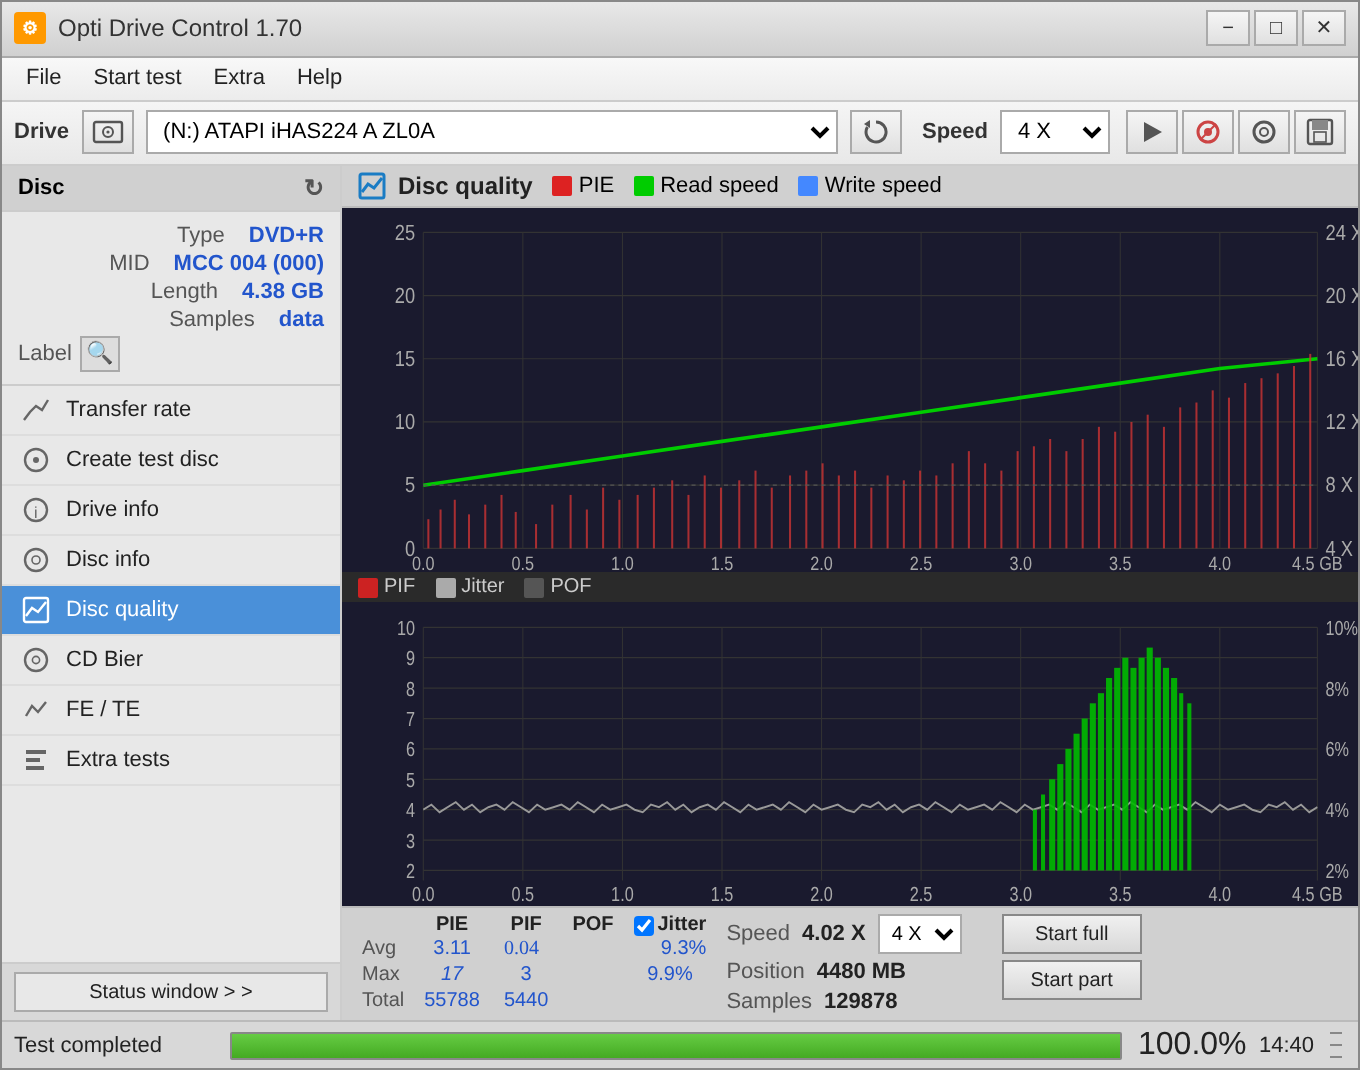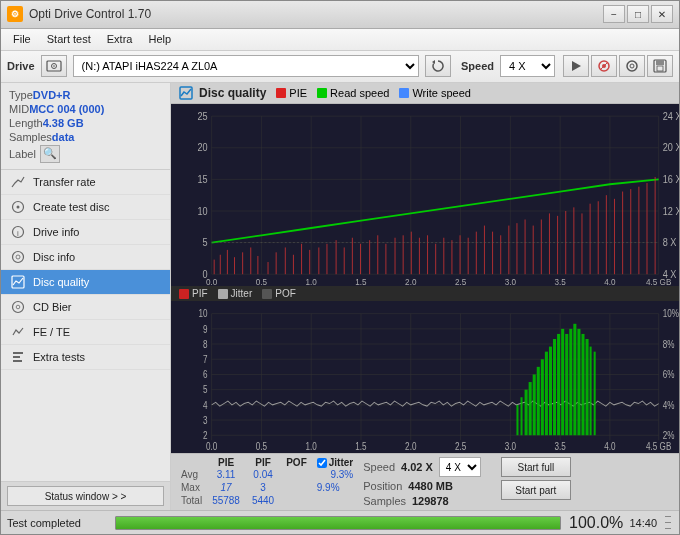--- a/index.html
+++ b/index.html
@@ -99,21 +99,21 @@
       padding: 4px 8px;
       display: flex;
       align-items: center;
       justify-content: space-between;
       font-weight: bold;
       font-size: 11px;
       border-bottom: 1px solid #ccc;
     }
     .disc-refresh { cursor: pointer; color: #555; font-size: 12px; }
     .disc-info { padding: 6px 8px; border-bottom: 1px solid #ccc; }
-    .disc-info-row { display: flex; justify-content: flex-start; margin-bottom: 2px; font-size: 11px; }
+    .disc-info-row { display: flex; justify-content: flex-end; margin-bottom: 2px; font-size: 11px; gap: 12px; }
     .disc-info-label { color: #555; }
     .disc-info-value { color: #2255cc; font-weight: bold; }
     .label-row { display: flex; align-items: center; gap: 4px; margin-top: 2px; }
     .label-input {
       height: 18px;
       border: 1px solid #aaa;
       background: white;
       padding: 1px 3px;
       font-size: 11px;
       width: 90px;
@@ -291,20 +291,24 @@
             <rect x="3" y="1" width="8" height="5" fill="#888"></rect>
             <rect x="4" y="7" width="6" height="5" fill="none" stroke="#555" stroke-width="0.8"></rect>
           </svg>
       </div>
     </div>
   </div>
 
   <div class="main-content">
 
     <div class="sidebar">
+      <div class="disc-header">
+        <span>Disc</span>
+        <span class="disc-refresh">↻</span>
+      </div>
       <div class="disc-info">
         <div class="disc-info-row">
           <span class="disc-info-label">Type</span>
           <span class="disc-info-value">DVD+R</span>
         </div>
         <div class="disc-info-row">
           <span class="disc-info-label">MID</span>
           <span class="disc-info-value">MCC 004 (000)</span>
         </div>
         <div class="disc-info-row">
@@ -644,30 +648,30 @@
             <td style="padding:0 4px;">
               <div style="display:flex;align-items:center;gap:2px;">
                 <input type="checkbox" checked="" style="width: 10px; height: 10px;">
                 <span style="font-weight:bold;color:#222;">Jitter</span>
               </div>
             </td>
           </tr>
           <tr>
             <td style="padding:1px 4px; color:#555;">Avg</td>
             <td style="padding:1px 6px; text-align:center; color:#2255cc;">3.11</td>
-            <td style="padding:1px 6px; text-align:center; color:#2255cc;">0.04</td>
+            <td style="padding:1px 6px; color:#2255cc;font-family:Liberation Serif, serif;">0.04</td>
             <td style="padding:1px 6px; text-align:center; color:#2255cc;"></td>
             <td style="padding:1px 4px; text-align:right; color:#2255cc;">9.3%</td>
           </tr>
           <tr>
             <td style="padding:1px 4px; color:#555;">Max</td>
             <td style="padding:1px 6px; text-align:center; color:#2255cc;font-style:italic;">17</td>
             <td style="padding:1px 6px; text-align:center; color:#2255cc;">3</td>
             <td style="padding:1px 6px; text-align:center; color:#2255cc;"></td>
-            <td style="padding:1px 4px; text-align:left; color:#2255cc;">9.9%</td>
+            <td style="padding:1px 4px; text-align:center; color:#2255cc;">9.9%</td>
           </tr>
           <tr>
             <td style="padding:1px 4px; color:#555;">Total</td>
             <td style="padding:1px 6px; text-align:center; color:#2255cc;">55788</td>
             <td style="padding:1px 6px; text-align:center; color:#2255cc;">5440</td>
             <td style="padding:1px 6px; text-align:center; color:#2255cc;"></td>
             <td style="padding:1px 4px;"></td>
           </tr>
         </tbody>
           </table>

